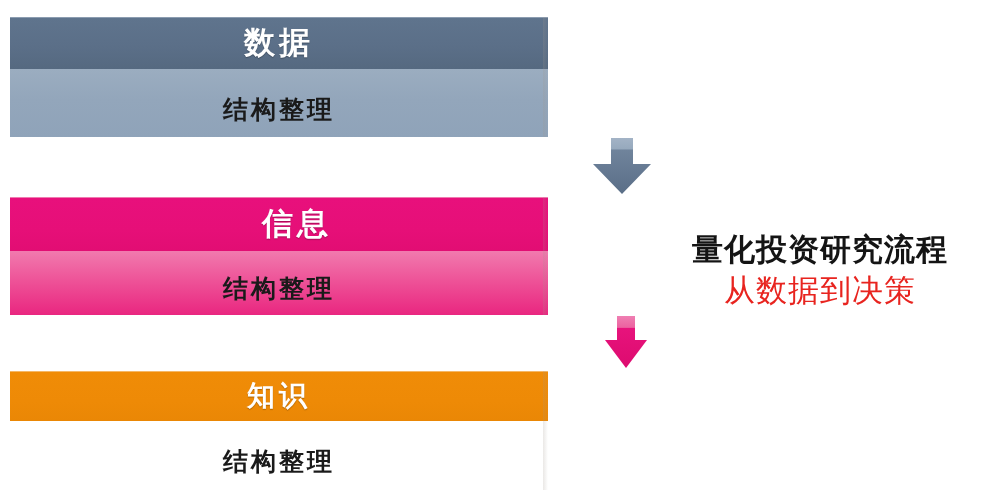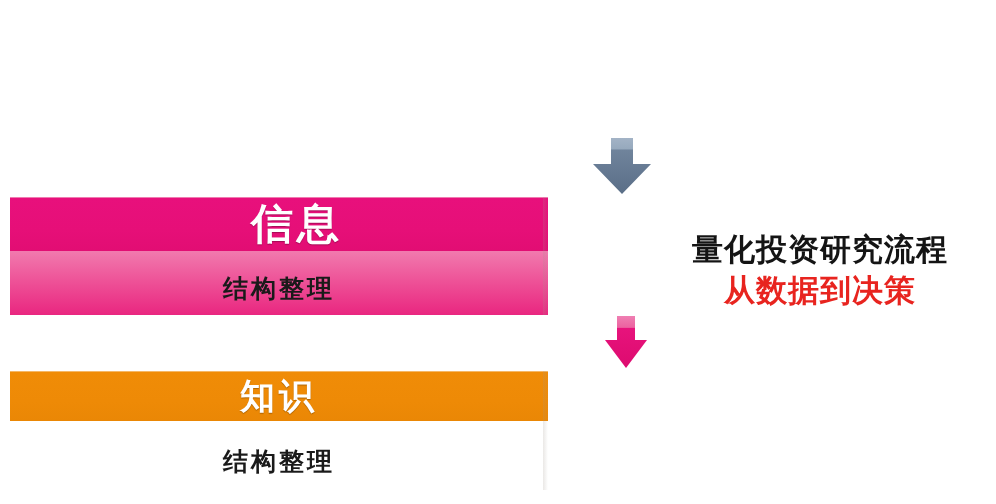--- a/index.html
+++ b/index.html
@@ -60,38 +60,38 @@
     line-height: 80px;
     font-size: 25px;
     background: linear-gradient(180deg, #9badc0 0%, #93a6bb 45%, #8fa3b9 100%);
   }
 
   
   #block-info { top: 197px; height: 118px; }
   #block-info .block-head {
     height: 53px;
     line-height: 51px;
-    font-size: 42px;
+    font-size: 31px;
     background: linear-gradient(180deg, #e8107c 0%, #e60f78 60%, #e20d73 100%);
     border-top: 1px solid #f07ab0;
     padding-left: 36px;
   }
   #block-info .block-body {
     height: 65px;
     line-height: 74px;
     font-size: 25px;
     background: linear-gradient(180deg, #f17aae 0%, #ee5398 45%, #e9257f 100%);
   }
 
   
   #block-knowledge { top: 371px; height: 119px; }
   #block-knowledge .block-head {
     height: 49px;
     line-height: 47px;
-    font-size: 35px;
+    font-size: 28px;
     background: linear-gradient(180deg, #f08c07 0%, #ee8a06 60%, #ea8705 100%);
     border-top: 1px solid #f5b867;
   }
   #block-knowledge .block-body {
     height: 70px;
     line-height: 80px;
     font-size: 25px;
     background: linear-gradient(180deg, #f8b濃65 0%, #f7ae60 0%, #f6a551 50%, #f59a3c 100%);
   }
 
@@ -130,32 +130,37 @@
   #caption-main {
     font-size: 31px;
     font-weight: bold;
     color: #141414;
     letter-spacing: 1px;
     line-height: 40px;
     white-space: nowrap;
   }
   #caption-sub {
     font-size: 31px;
-    font-weight: bold;
+    font-weight: normal;
     color: #e8241f;
     letter-spacing: 1px;
     line-height: 42px;
     white-space: nowrap;
   }
 </style>
 </head>
 <body>
 
 <div id="canvas">
 
+  <div class="flow-block" id="block-data">
+    <div class="block-head">数据</div>
+    <div class="block-body">结构整理</div>
+    <div class="block-edge"></div>
+  </div>
 
   <div class="arrow" id="arrow-1">
     <svg width="62" height="58" viewBox="0 0 62 58" xmlns="http://www.w3.org/2000/svg">
       <defs>
         <linearGradient id="gradArrow1" x1="0" y1="0" x2="0" y2="1">
           <stop offset="0%" stop-color="#9eafc2"></stop>
           <stop offset="22%" stop-color="#93a6ba"></stop>
           <stop offset="23%" stop-color="#6b8099"></stop>
           <stop offset="100%" stop-color="#5d7governance28a" stop-opacity="1"></stop>
         </linearGradient>

